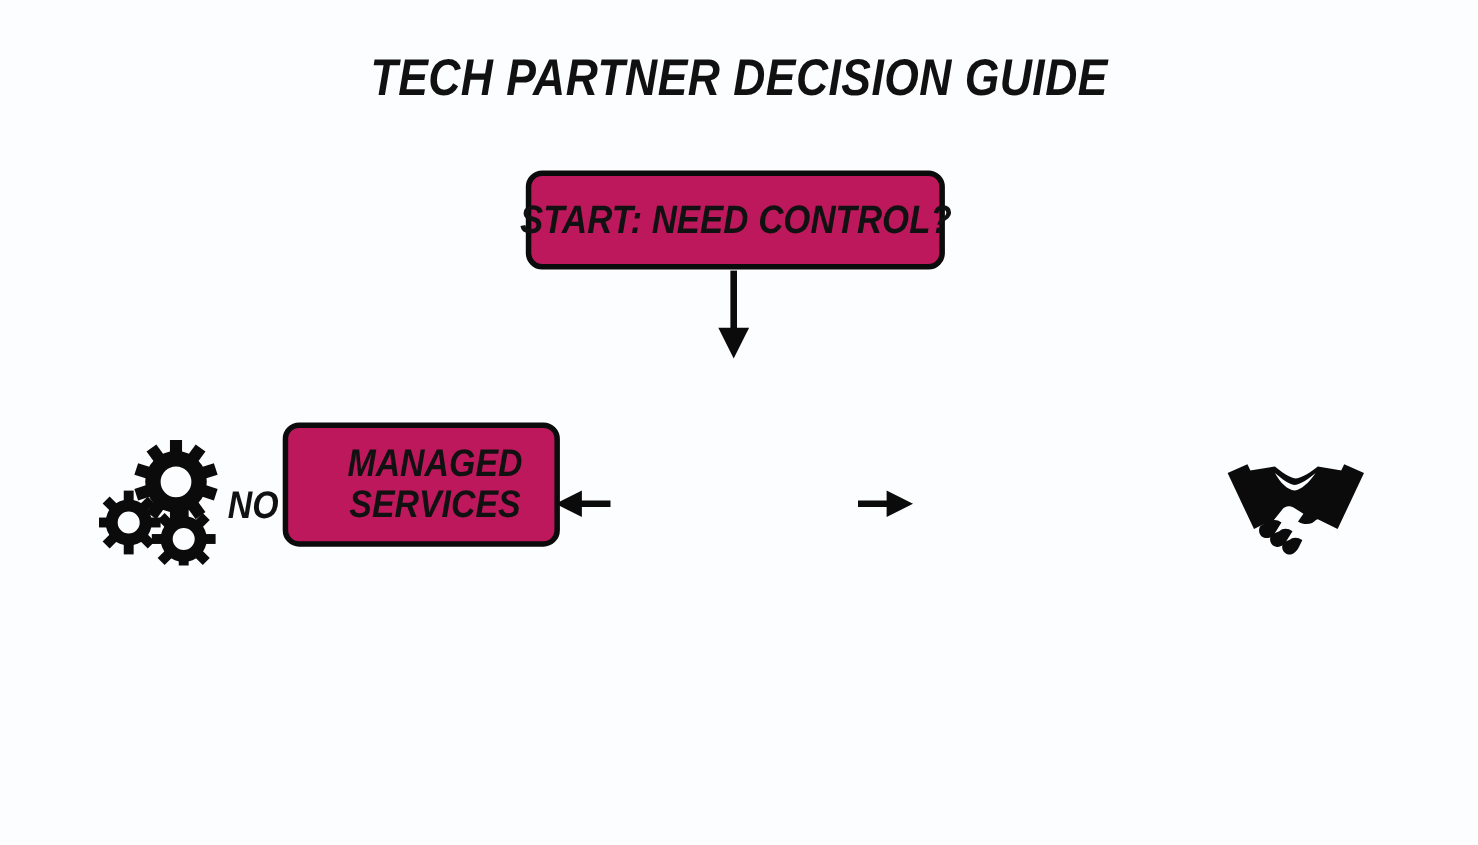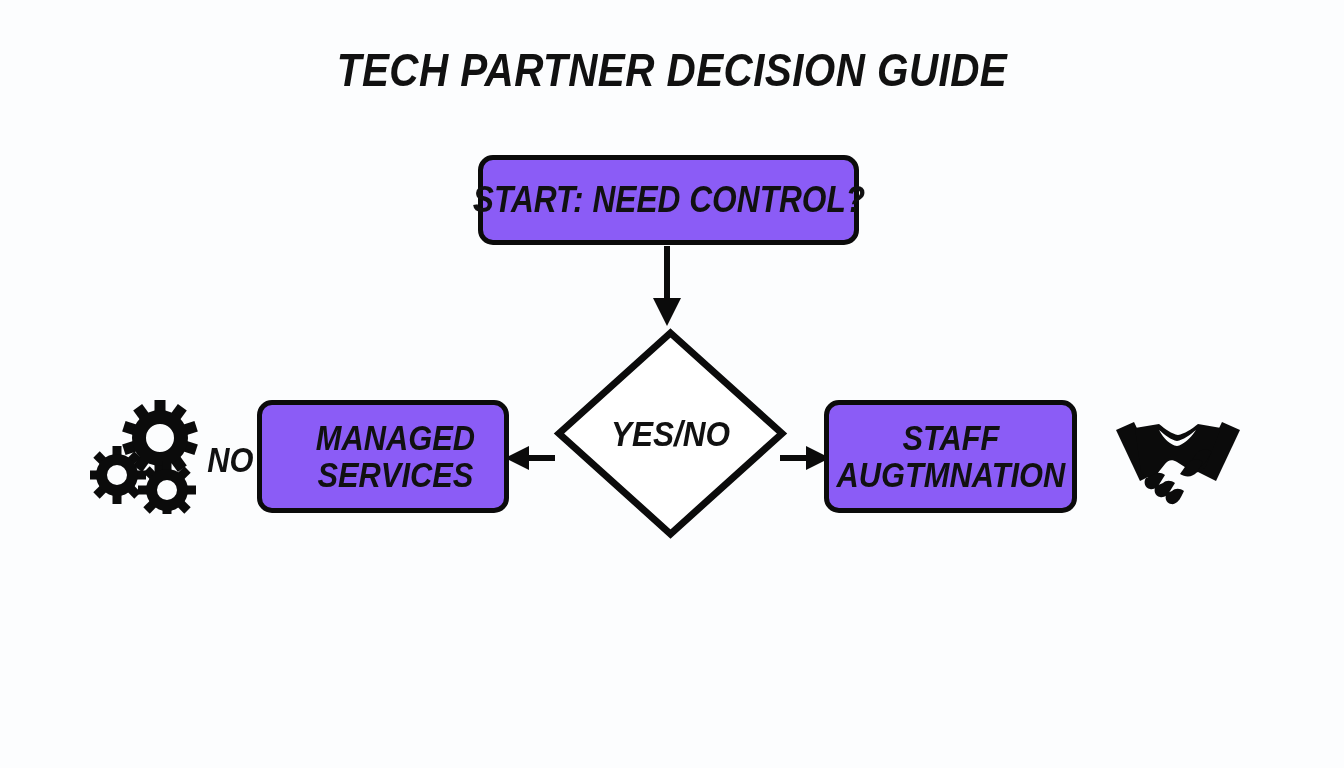--- a/index.html
+++ b/index.html
@@ -37,21 +37,21 @@
     transform-origin: center top;
     white-space: nowrap;
   }
 
   
   .node-box {
     position: absolute;
     box-sizing: border-box;
     border: 5px solid #0B0B0B;
     border-radius: 15px;
-    background: #8b5cf6;
+    background: #be185d;
     display: flex;
     align-items: center;
     justify-content: center;
     text-align: center;
   }
   .node-label {
     font-family: "Liberation Sans Narrow", "Liberation Sans", sans-serif;
     font-weight: 700;
     color: #111111;
     line-height: 1.03;
@@ -62,21 +62,21 @@
   #start-node {
     left: 478px;
     top: 155px;
     width: 381px;
     height: 90px;
   }
   #start-node .node-label { font-size: 36px; }
 
   #managed-node {
     left: 257px;
-    top: 400px;
+    top: 384px;
     width: 252px;
     height: 113px;
     padding-left: 24px;
   }
   #staff-node {
     left: 824px;
     top: 400px;
     width: 253px;
     height: 113px;
   }
@@ -159,52 +159,40 @@
 
   <div class="node-box" id="start-node">
     <span class="node-label">START: NEED CONTROL?</span>
   </div>
 
   <svg class="arrow-svg" id="arrow-down" width="54" height="84" viewBox="0 0 54 84">
     <line x1="27" y1="0" x2="27" y2="58" stroke="#0B0B0B" stroke-width="6"></line>
     <polygon points="27,80 13,52 41,52" fill="#0B0B0B"></polygon>
   </svg>
 
-  <div id="decision-node">
-    <svg width="235" height="213" viewBox="0 0 235 213">
-      <polygon points="117.5,6 229,106.5 117.5,207 6,106.5" fill="#FFFFFF" stroke="#0B0B0B" stroke-width="7" stroke-linejoin="miter"></polygon>
-    </svg>
-    <div id="decision-label">YES/NO</div>
-  </div>
 
   <svg class="arrow-svg" id="arrow-left" width="52" height="40" viewBox="0 0 52 40">
     <line x1="52" y1="20" x2="22" y2="20" stroke="#0B0B0B" stroke-width="6"></line>
     <polygon points="2,20 26,8 26,32" fill="#0B0B0B"></polygon>
   </svg>
 
   <svg class="arrow-svg" id="arrow-right" width="52" height="40" viewBox="0 0 52 40">
     <line x1="0" y1="20" x2="30" y2="20" stroke="#0B0B0B" stroke-width="6"></line>
     <polygon points="50,20 26,8 26,32" fill="#0B0B0B"></polygon>
   </svg>
 
   <div id="edge-label-no">NO</div>
 
   <div class="node-box" id="managed-node">
     <span class="node-label">
       <span>MANAGED</span><br>
       <span>SERVICES</span>
     </span>
   </div>
 
-  <div class="node-box" id="staff-node">
-    <span class="node-label">
-      <span>STAFF</span><br>
-      <span>AUGTMNATION</span>
-    </span>
-  </div>
 
   <svg id="gears-icon" viewBox="0 0 116 116">
     <g fill="#0B0B0B">
 
       <g transform="translate(70,40)">
         <g>
           <rect x="-5.5" y="-38" width="11" height="13"></rect>
           <rect x="-5.5" y="-38" width="11" height="13" transform="rotate(36)"></rect>
           <rect x="-5.5" y="-38" width="11" height="13" transform="rotate(72)"></rect>
           <rect x="-5.5" y="-38" width="11" height="13" transform="rotate(108)"></rect>

